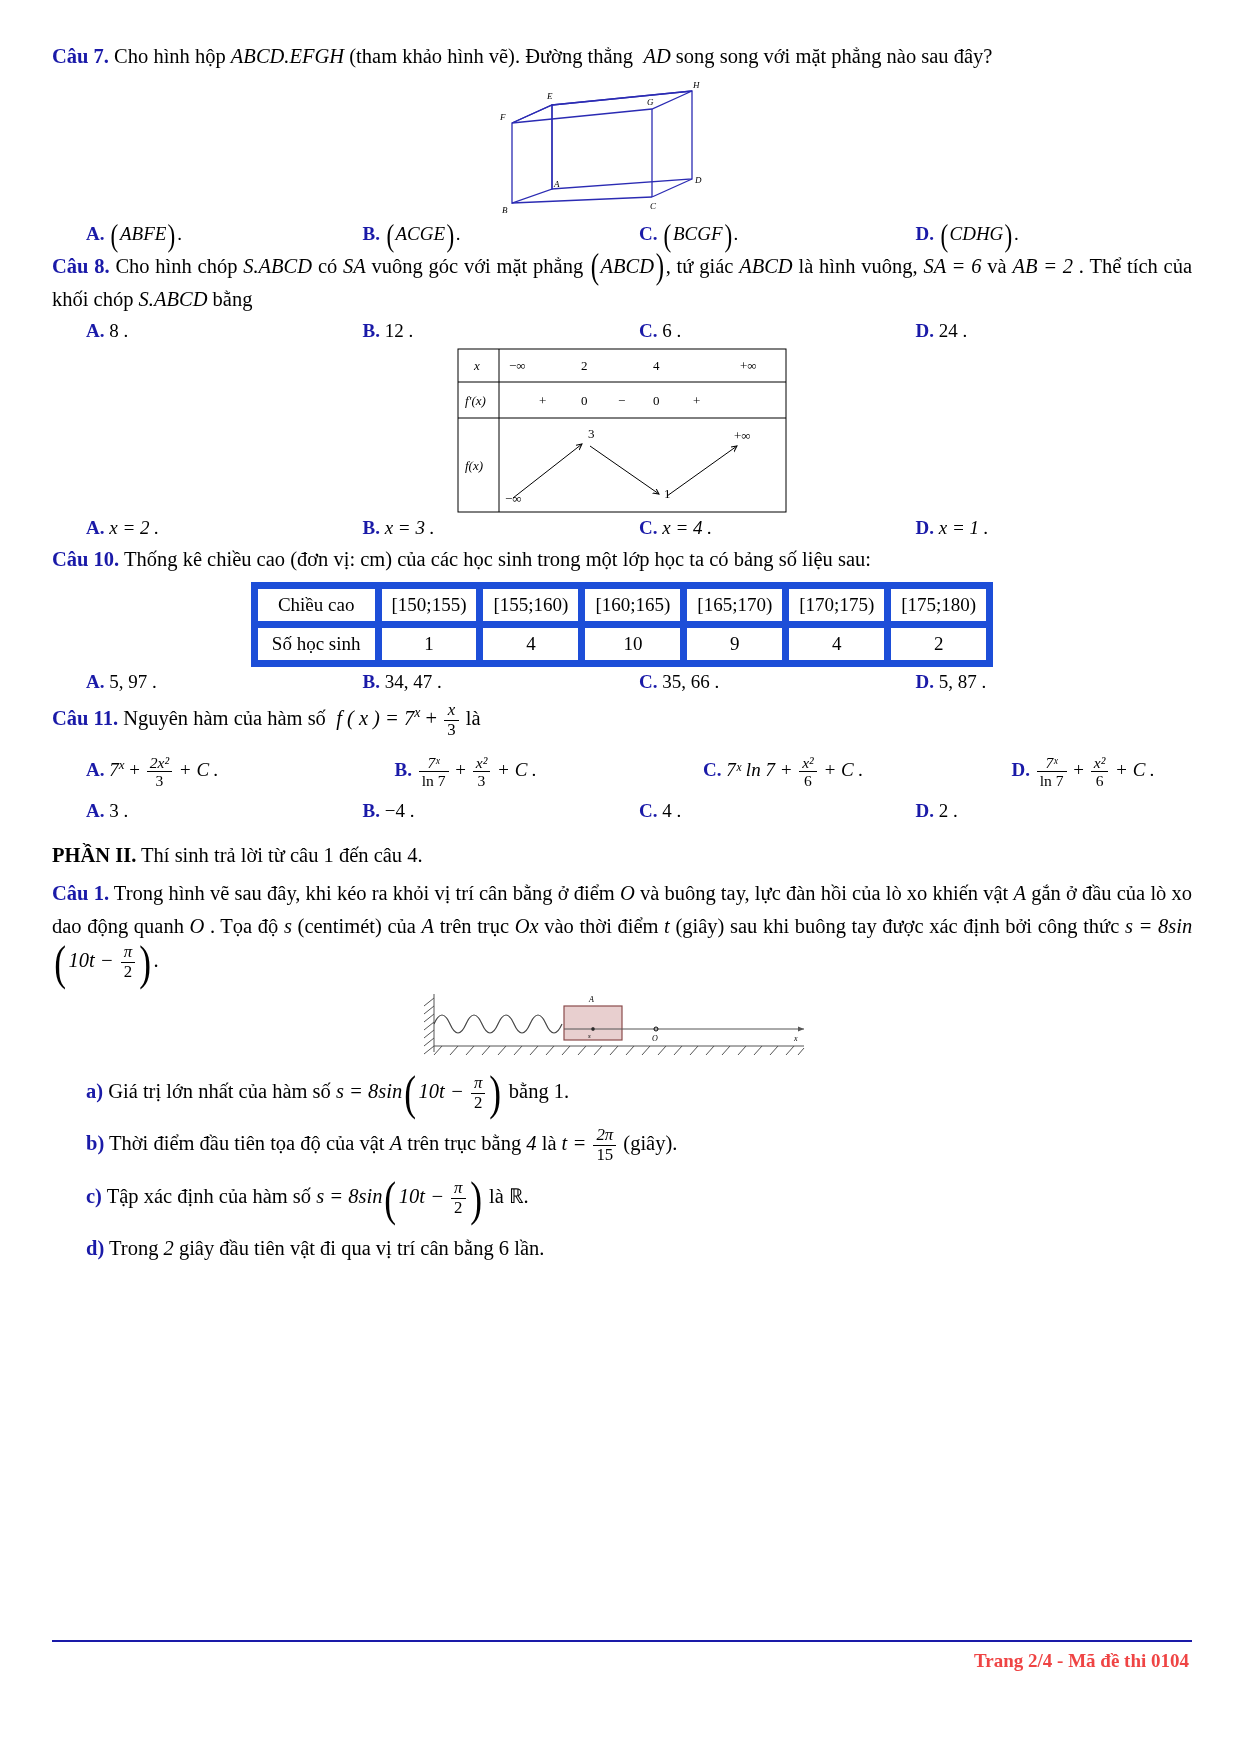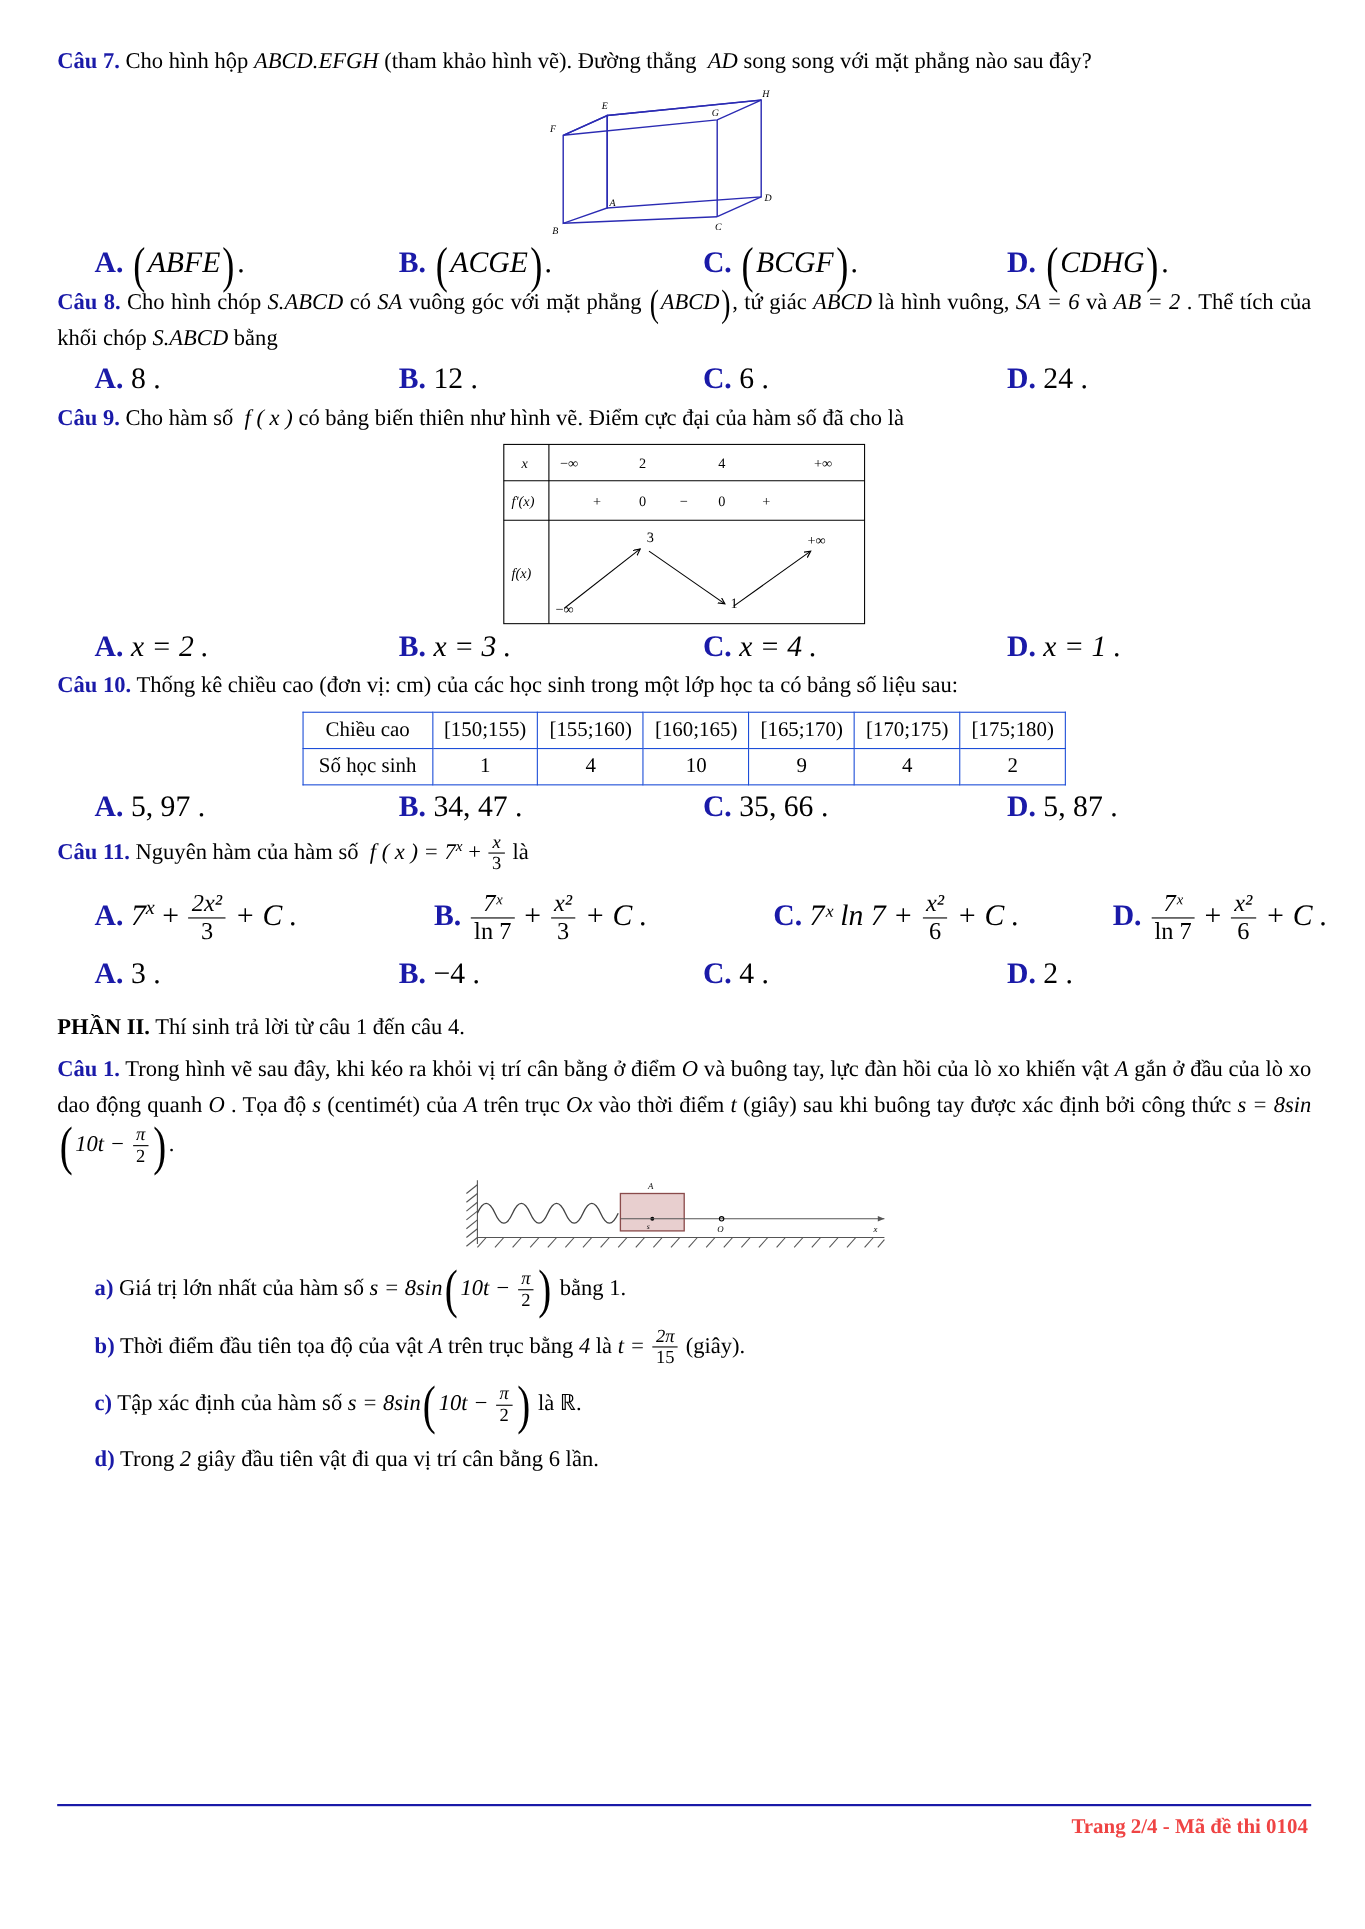--- a/index.html
+++ b/index.html
@@ -35,21 +35,21 @@
     font-size: 20.5px;
     line-height: 1.62;
     text-align: justify;
     margin: 0 0 2px 0;
   }
   .it { font-style: italic; }
 
   
   .answers {
     display: flex;
-    font-size: 27px;
+    font-size: 19px;
     margin: 4px 0 4px 0;
     padding-left: 34px;
   }
   .answers > div {
     flex: 0 0 25%;
   }
   .opt-letter {
     color: #1a1aa8;
     font-weight: bold;
   }
@@ -85,21 +85,21 @@
     transform: scaleX(0.72);
   }
 
   
   table.stats {
     border-collapse: collapse;
     margin: 6px auto 2px auto;
     font-size: 19px;
   }
   table.stats td {
-    border: 1px solid #1d4ed8;
+    border: 7px solid #1d4ed8;
     padding: 5px 10px;
     text-align: center;
     white-space: nowrap;
   }
   table.stats td.hdr {
     padding: 5px 14px;
   }
 
   .footer-line {
     position: absolute;
@@ -219,26 +219,20 @@
       <div>
         <span class="opt-letter">C.</span>
         <span>6 .</span>
       </div>
       <div>
         <span class="opt-letter">D.</span>
         <span>24 .</span>
       </div>
     </div>
 
-    <div class="para q-line">
-      <span class="q-label">Câu 9.</span>
-      <span>Cho hàm số</span>
-      <span class="it">&nbsp;</span><span class="it">f ( x )</span>
-      <span>có bảng biến thiên như hình vẽ. Điểm cực đại của hàm số đã cho là</span>
-    </div>
 
     <div class="fig-center">
       <svg width="330" height="165" viewBox="0 0 330 165">
         <rect x="1" y="1" width="328" height="163" fill="none" stroke="#000" stroke-width="1"></rect>
         <line x1="1" y1="34" x2="329" y2="34" stroke="#000" stroke-width="1"></line>
         <line x1="1" y1="70" x2="329" y2="70" stroke="#000" stroke-width="1"></line>
         <line x1="42" y1="1" x2="42" y2="164" stroke="#000" stroke-width="1"></line>
         <g font-family="Liberation Serif, serif" font-size="13" fill="#000">
           <text x="17" y="22" font-style="italic">x</text>
           <text x="8" y="57" font-style="italic">f′(x)</text>

